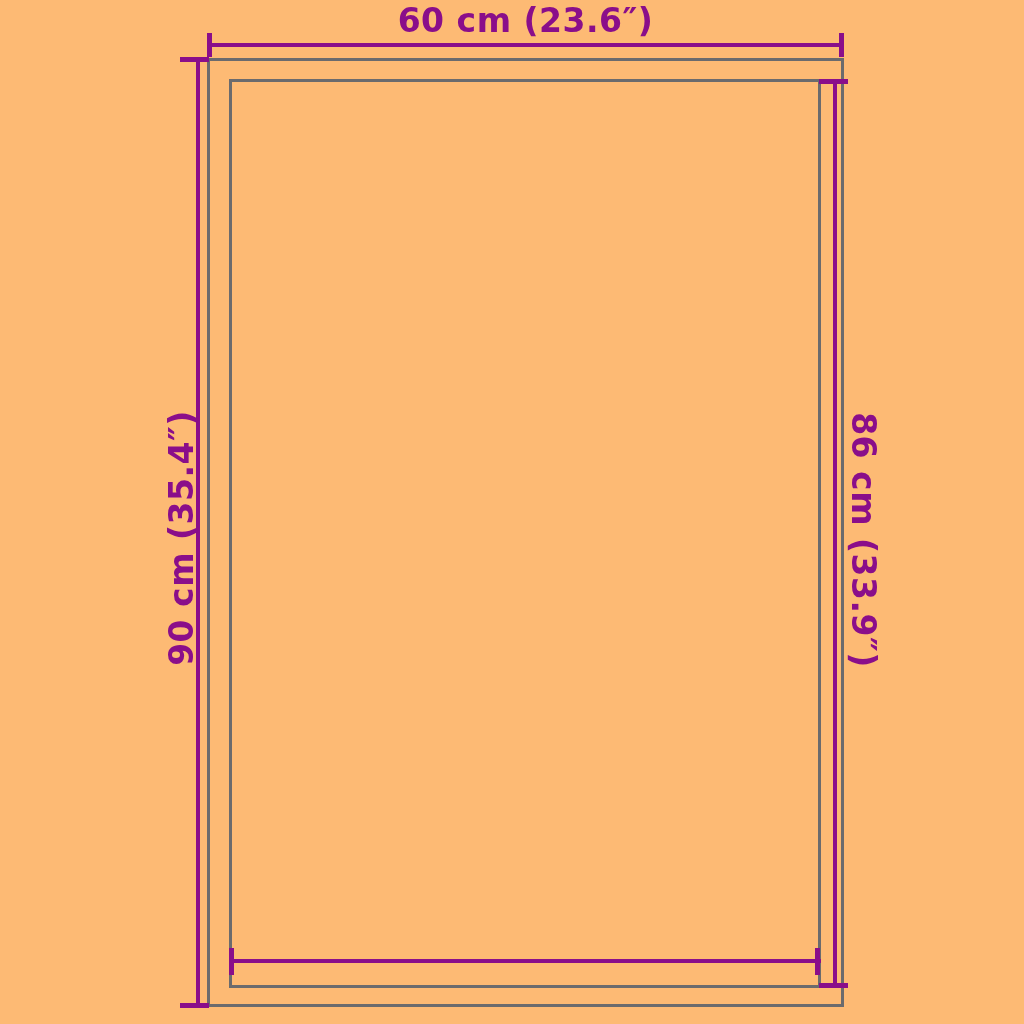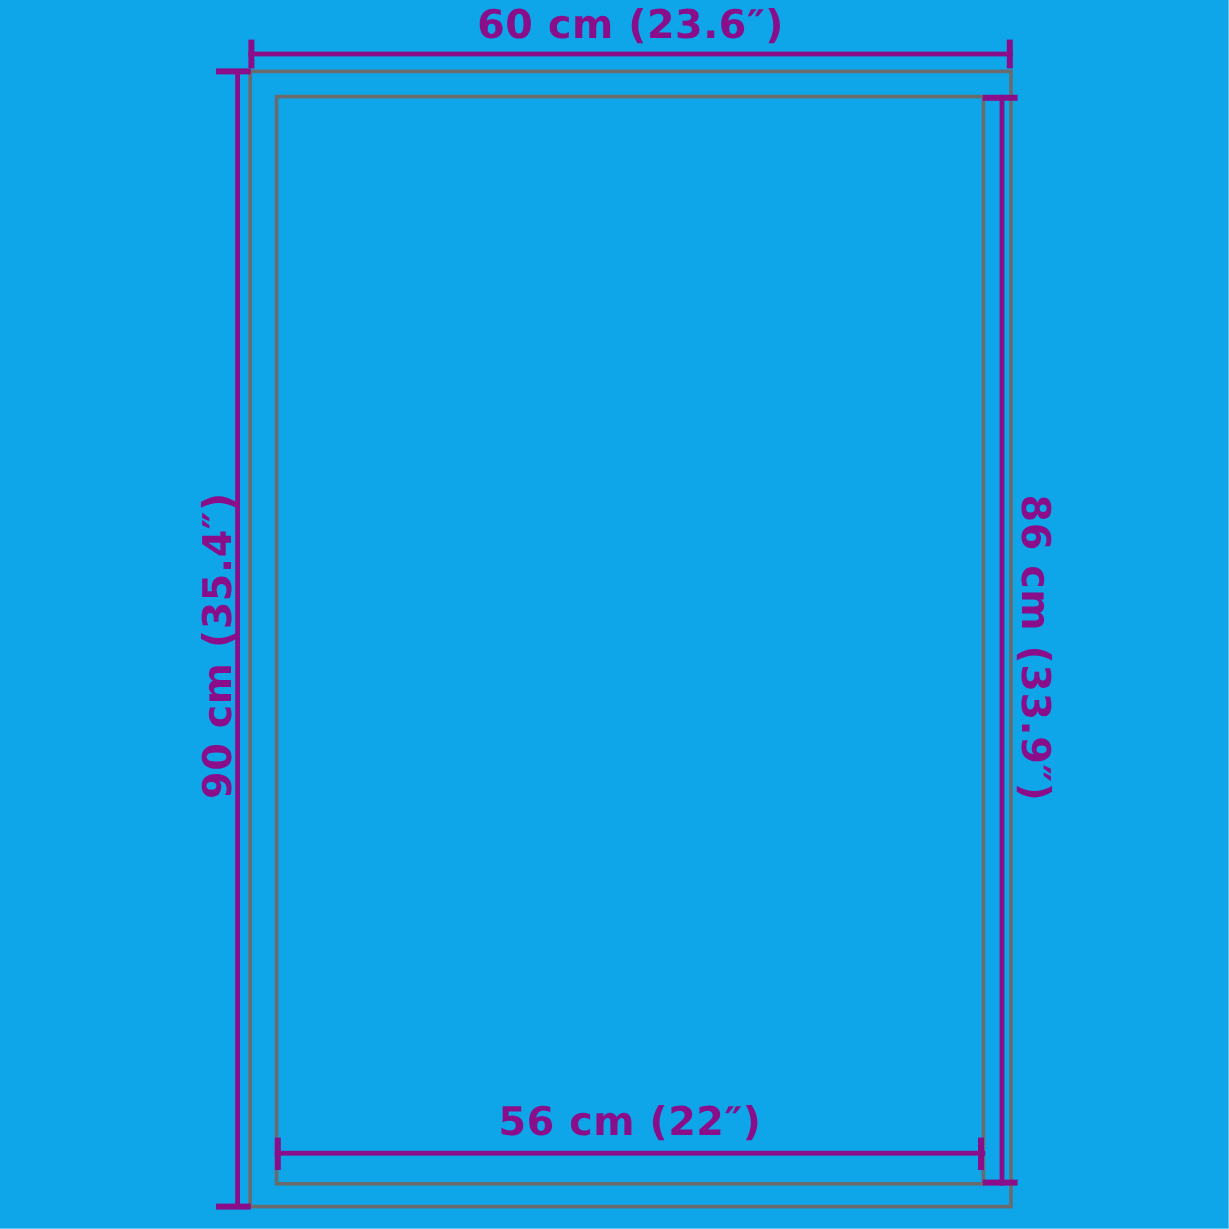--- a/index.html
+++ b/index.html
@@ -5,21 +5,21 @@
   html, body {
     margin: 0;
     padding: 0;
     background: #ffffff;
     font-family: "DejaVu Sans", "Liberation Sans", sans-serif;
   }
   .stage {
     position: relative;
     width: 1024px;
     height: 1024px;
-    background: #0ea5e9;
+    background: #fdba74;
     overflow: hidden;
   }
   
   .outer-rect {
     position: absolute;
     left: 207px; top: 58px;
     width: 637px; height: 949px;
     border: 3px solid #6b6b6d;
     box-sizing: border-box;
     background: transparent;
@@ -100,15 +100,14 @@
   <div class="label left-label">90 cm (35.4″)</div>
 
   <div class="dim right-line"></div>
   <div class="dim right-tick-t"></div>
   <div class="dim right-tick-b"></div>
   <div class="label right-label">86 cm (33.9″)</div>
 
   <div class="dim bottom-line"></div>
   <div class="dim bottom-tick-l"></div>
   <div class="dim bottom-tick-r"></div>
-  <div class="label bottom-label">56 cm (22″)</div>
 
 </div>
 
 </body></html>

